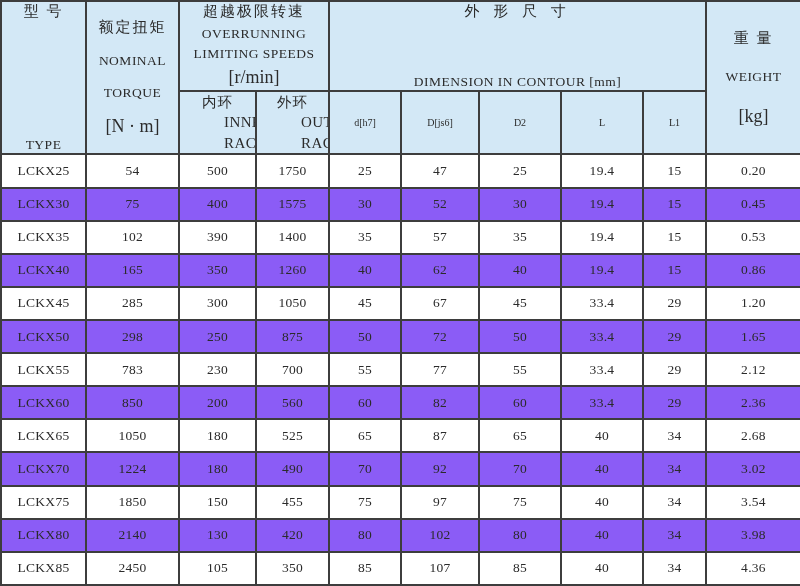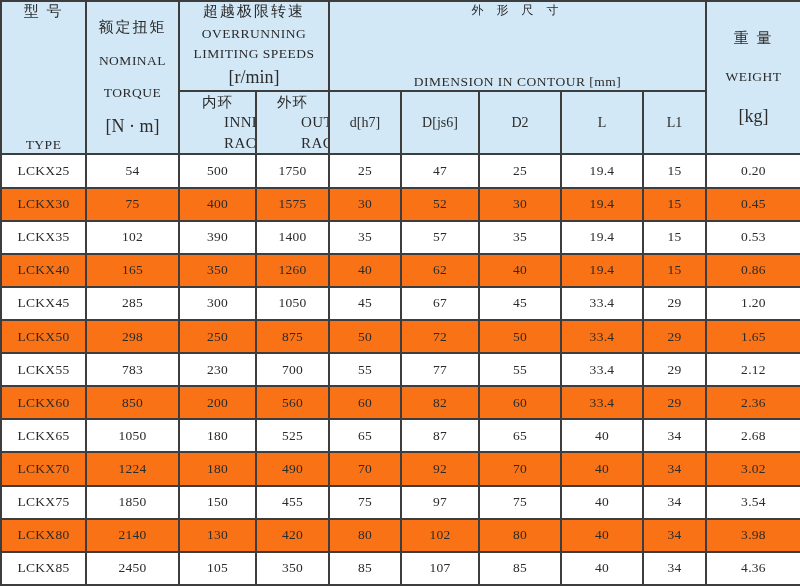--- a/index.html
+++ b/index.html
@@ -18,46 +18,46 @@
   }
   .spec-table th, .spec-table td {
     border: 2px solid #3d3d3d;
     padding: 0;
     text-align: center;
     vertical-align: middle;
     font-weight: normal;
     overflow: hidden;
   }
   .hdr { background: #d3e8f6; }
-  .row-alt td { background: #f97316; }
+  .row-alt td { background: #8b5cf6; }
   .cell-data { font-size: 13.5px; letter-spacing: 0.3px; }
 
   
   .vstack {
     display: flex;
     flex-direction: column;
     align-items: center;
     justify-content: space-between;
     height: 100%;
     box-sizing: border-box;
   }
   .vstack.spread { justify-content: space-around; padding: 8px 0; }
   .zh  { font-size: 15px; letter-spacing: 2px; }
-  .zh-wide { font-size: 12px; letter-spacing: 5px; }
+  .zh-wide { font-size: 15px; letter-spacing: 5px; }
   .en  { font-size: 13.5px; letter-spacing: 0.5px; }
   .unit { font-size: 18px; }
   .speeds-line { line-height: 1.32; }
   .race-cell {
     text-align: left;
     padding-left: 13px;
     line-height: 1.28;
   }
   .race-cell .zh { letter-spacing: 1px; font-size: 14.5px; }
   .race-cell .en { font-size: 15px; letter-spacing: 0.4px; margin-left: 44px; }
-  .sub-dim { font-size: 14px; margin-left: 20px; }
+  .sub-dim { font-size: 10px; margin-left: 20px; }
   .type-gap { height: 16px; }
   .dim-gap { height: 7px; }
 </style>
 </head>
 <body>
 
 <table class="spec-table">
   <colgroup>
     <col style="width:85px">
       <col style="width:93px">

